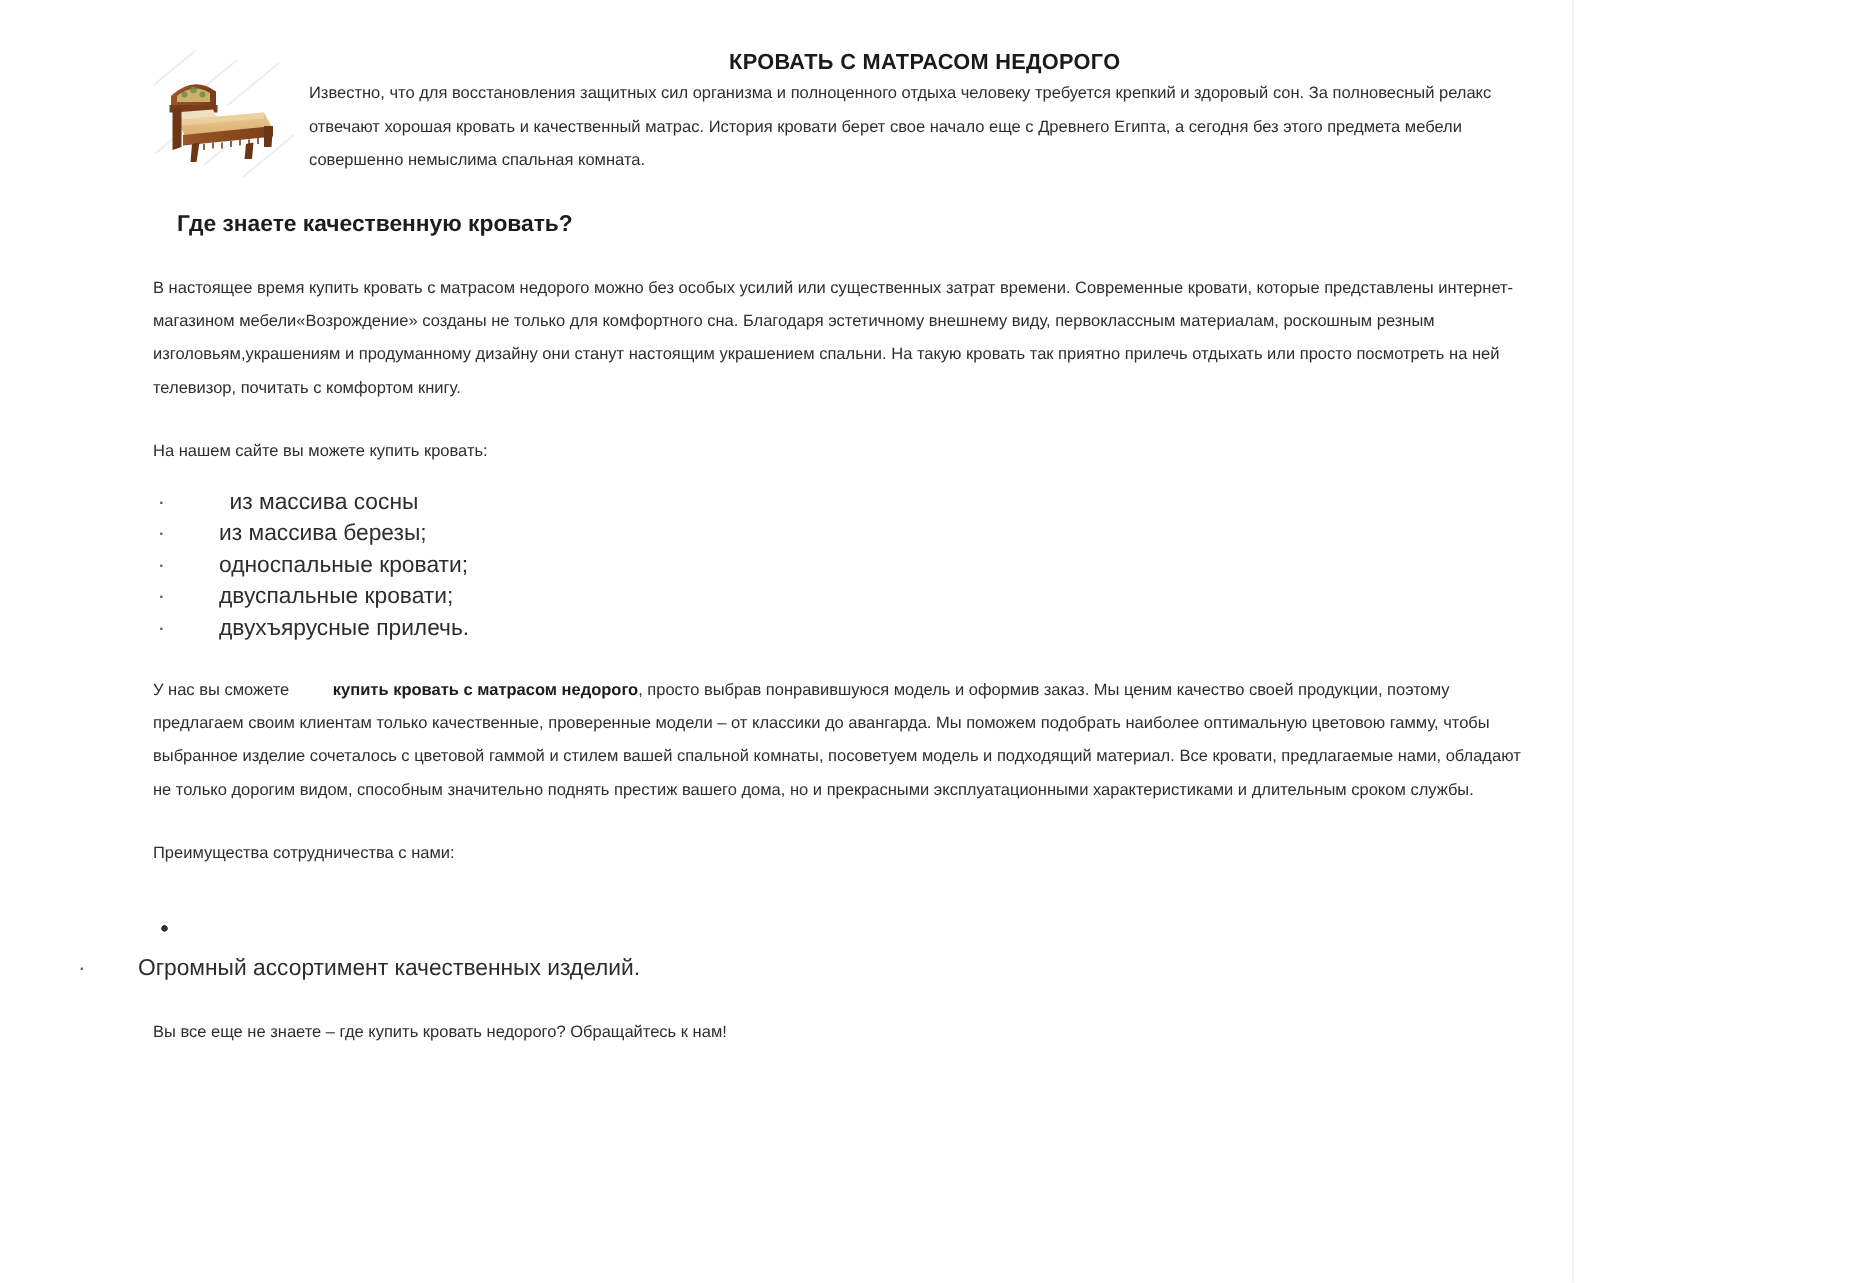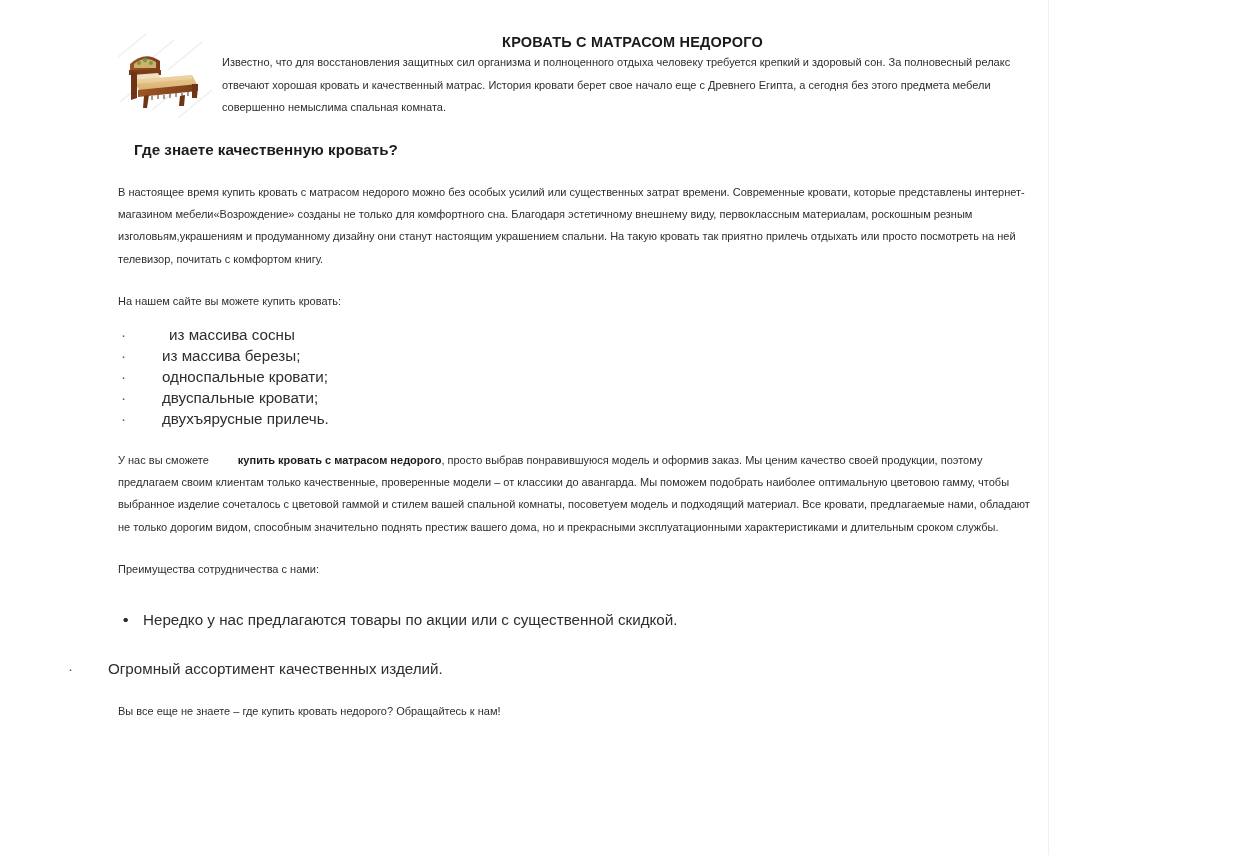--- a/index.html
+++ b/index.html
@@ -31,21 +31,21 @@
     left: 0;
     top: 0;
     width: 1048px;
     height: 855px;
     box-sizing: border-box;
     padding: 0;
   }
 
   .content {
     position: absolute;
-    left: 118px;
+    left: 102px;
     top: 22px;
     width: 925px;
   }
 
   
   .thumb {
     float: left;
     width: 94px;
     height: 96px;
     margin: 6px 10px 2px 0;
@@ -278,21 +278,20 @@
     <p class="para">Преимущества сотрудничества с нами:</p>
 
     <div class="spacer-lg"></div>
 
     <ul class="bulletlist">
       <li>
         <span class="bulletmark">•</span>
       </li>
       <li>
         <span class="bulletmark">•</span>
-        <span>Нередко у нас предлагаются товары по акции или с существенной скидкой.</span>
       </li>
     </ul>
 
     <div class="spacer-lg"></div>
 
     <div class="outdent-row">
       <span class="dotmark">·</span>
       <span>Огромный ассортимент качественных изделий.</span>
     </div>
 

